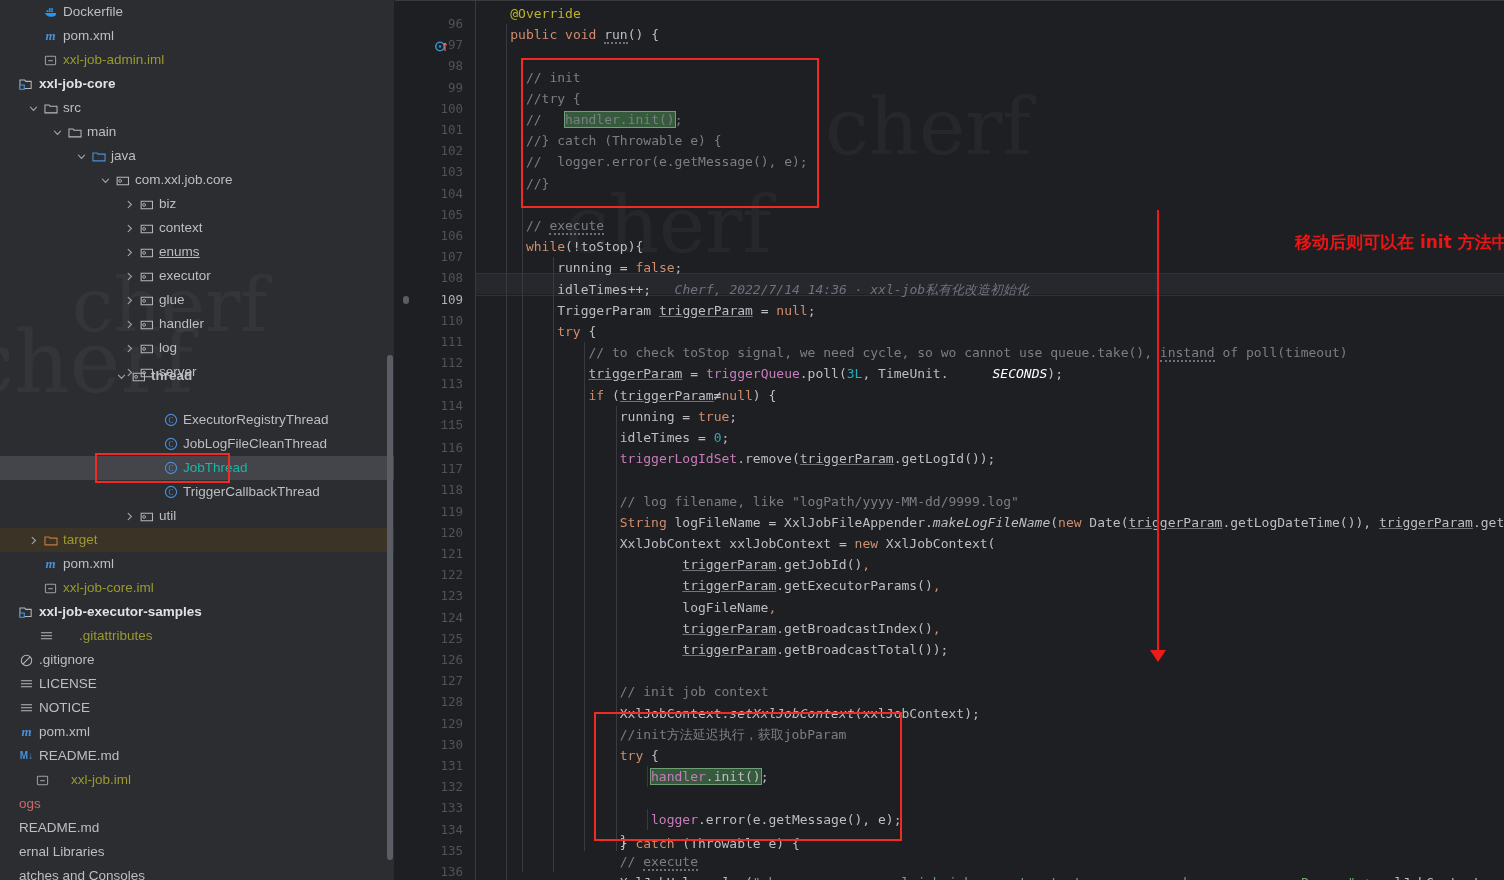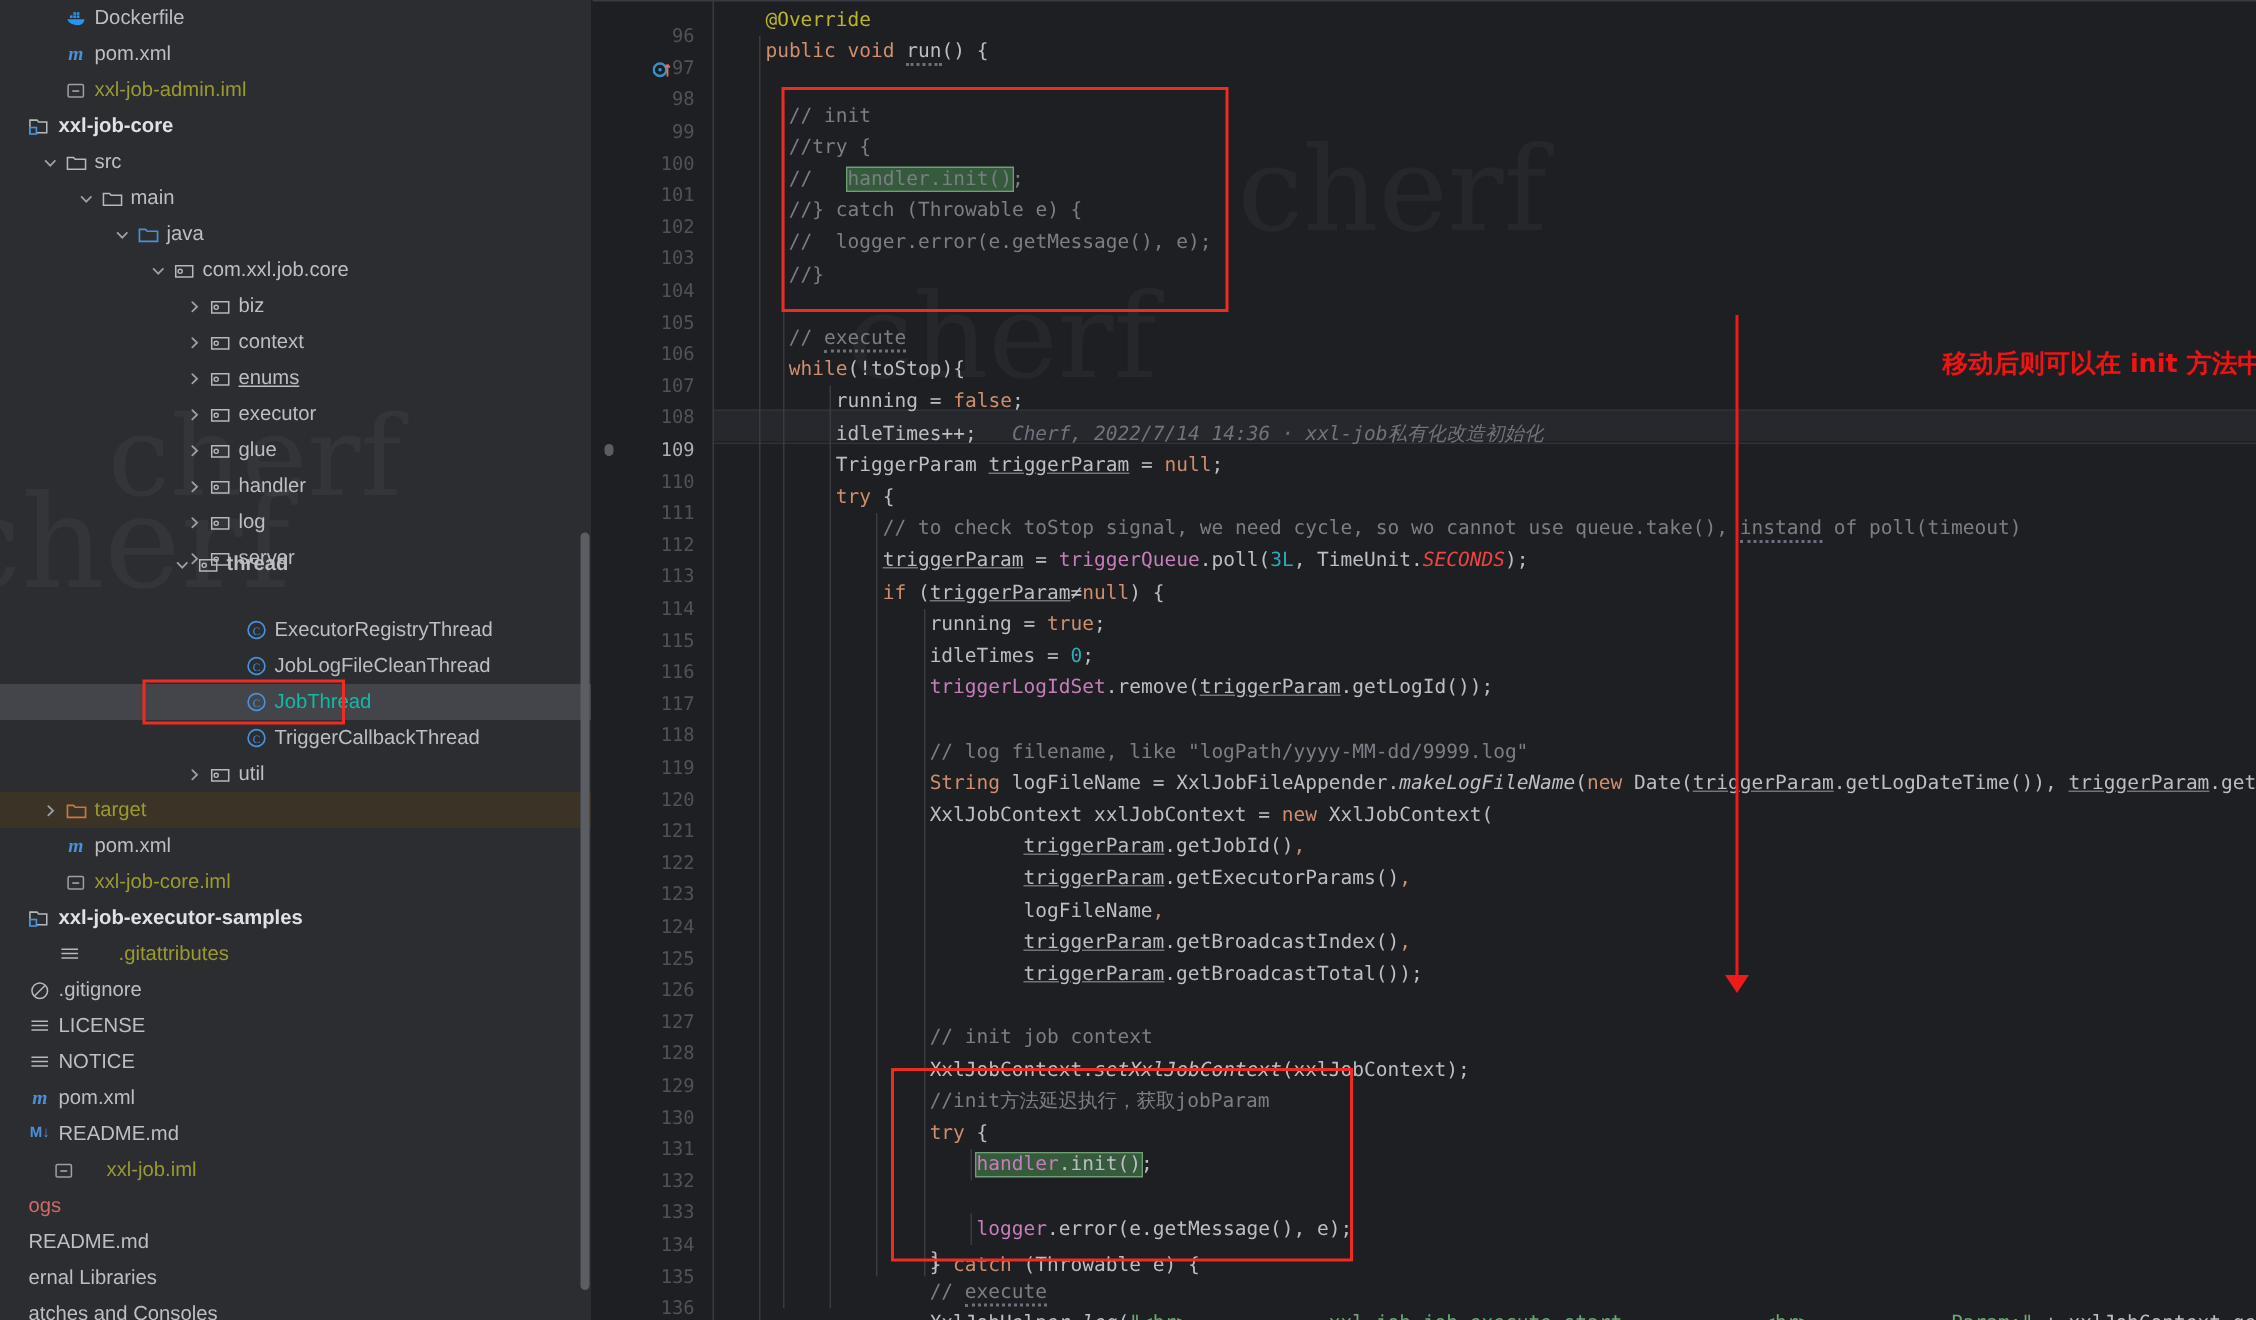--- a/index.html
+++ b/index.html
@@ -56,21 +56,21 @@
   
   .indent{position:absolute;width:1px;background:#393b40;}
 
   
   .c-ann{color:#bbb529;}
   .c-kw{color:#cf8e6d;}
   .c-cmt{color:#7a7e85;}
   .c-str{color:#6aab73;}
   .c-num{color:#2aacb8;}
   .c-fld{color:#c77dbb;}
-  .c-stat{color:#ef4444;font-style:italic;}
+  .c-stat{color:#ffffff;font-style:italic;margin-left:44px;}
   .c-mi{color:#bcbec4;font-style:italic;}
   .u{text-decoration:underline;text-decoration-color:#6f737a;}
   .hl{background:#365a3c;outline:1px solid #6f9e77;}
   .wave{border-bottom:2px dotted #6c707e;}
 
   
   .vcs{color:#6f737a;font-style:italic;}
 
   
   .redbox{position:absolute;border:2px solid #ef2b24;pointer-events:none;}
@@ -519,21 +519,21 @@
         <div class="gline" style="top: 193.8px;">105</div>
         <div class="gline" style="top: 215px;">106</div>
         <div class="gline" style="top: 236.2px;">107</div>
         <div class="gline" style="top: 257.4px;">108</div>
         <div class="gline cur" style="top: 278.6px;">109</div>
         <div class="gline" style="top: 299.8px;">110</div>
         <div class="gline" style="top: 321px;">111</div>
         <div class="gline" style="top: 342.2px;">112</div>
         <div class="gline" style="top: 363.4px;">113</div>
         <div class="gline" style="top: 384.6px;">114</div>
-        <div class="gline" style="top: 405.8px;">115</div>
+        <div class="gline" style="top: 405.8px; font-family: Liberation Mono, monospace;">115</div>
         <div class="gline" style="top: 427px;">116</div>
         <div class="gline" style="top: 448.2px;">117</div>
         <div class="gline" style="top: 469.4px;">118</div>
         <div class="gline" style="top: 490.6px;">119</div>
         <div class="gline" style="top: 511.8px;">120</div>
         <div class="gline" style="top: 533px;">121</div>
         <div class="gline" style="top: 554.2px;">122</div>
         <div class="gline" style="top: 575.4px;">123</div>
         <div class="gline" style="top: 596.6px;">124</div>
         <div class="gline" style="top: 617.8px;">125</div>

